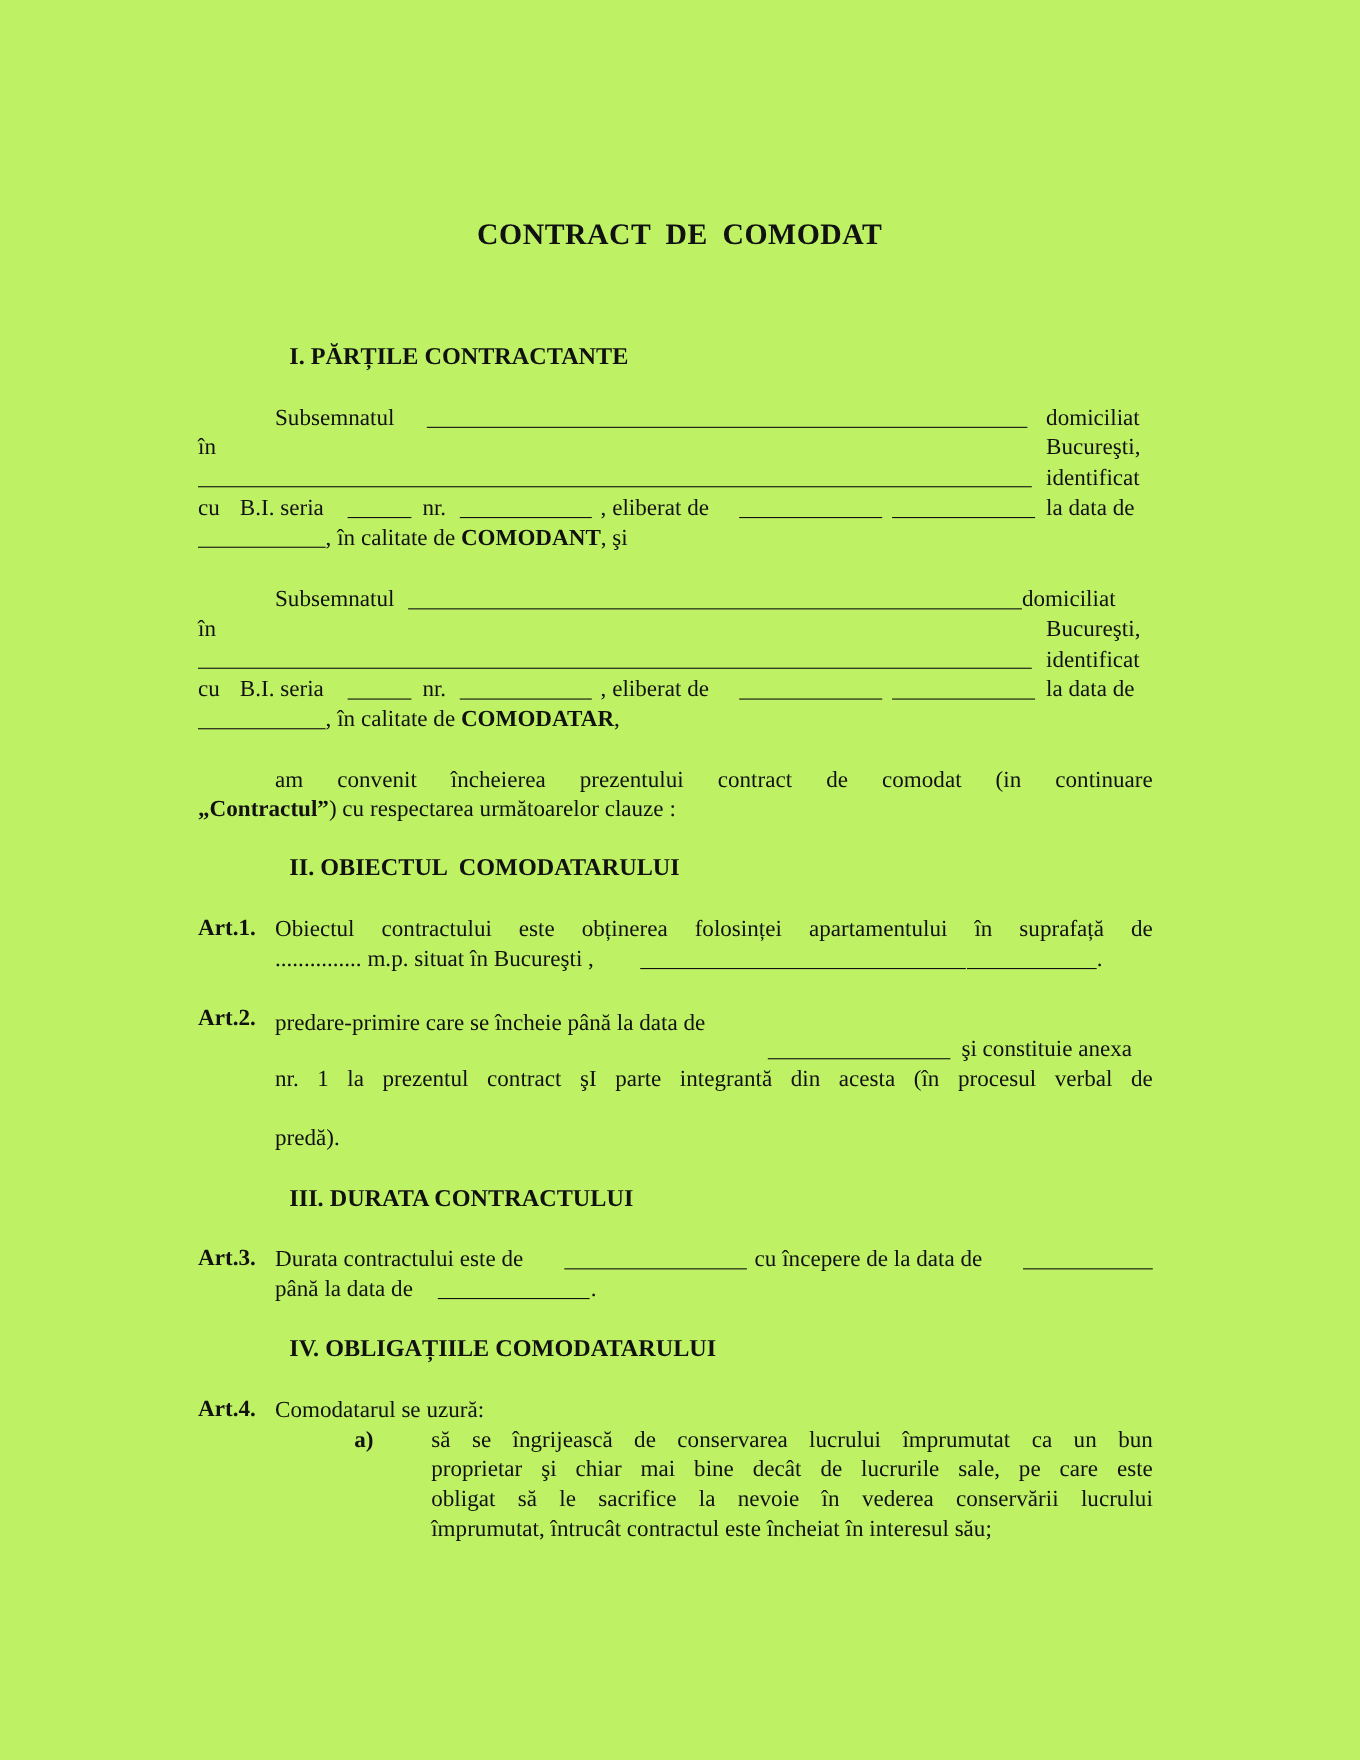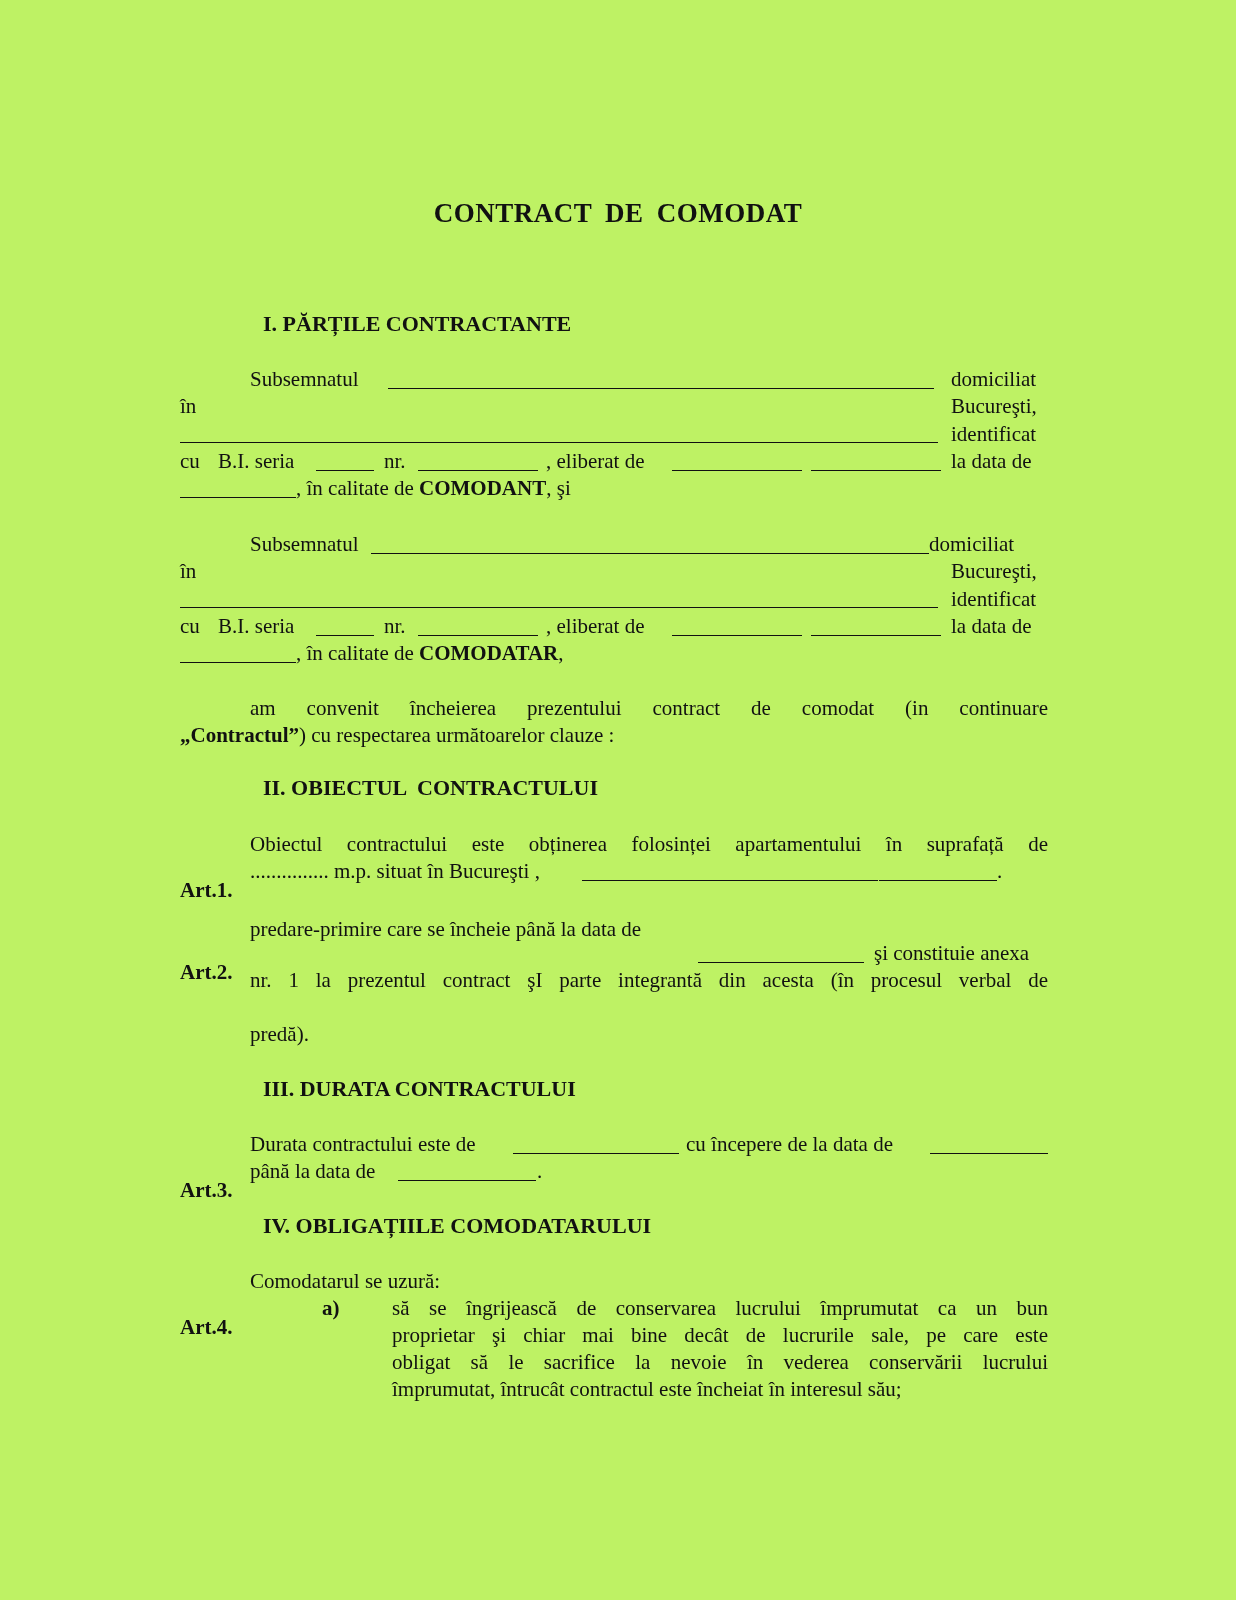--- a/index.html
+++ b/index.html
@@ -7,21 +7,21 @@
          font-family: "Liberation Serif", "DejaVu Serif", serif; color: #111111; }
   .page { position: absolute; left: 0; top: 0; width: 1236px; height: 1600px; background: #bef264; }
   .t { position: absolute; font-size: 21px; line-height: 27px; white-space: pre; }
   .b { font-weight: bold; }
   .title { position: absolute; left: 0; width: 1236px; top: 198px; text-align: center;
            font-size: 27px; font-weight: bold; letter-spacing: 0.5px; word-spacing: 6px; }
   .h { position: absolute; left: 251px; font-size: 22px; font-weight: bold; white-space: pre; margin-left: 12px; }
   .just { position: absolute; font-size: 21px; line-height: 27px; text-align: justify;
           text-align-last: justify; white-space: normal; }
   .blank { display: inline-block; border-bottom: 1.5px solid #111; height: 20px; vertical-align: baseline; }
-  .art { position: absolute; left: 180px; font-size: 21px; font-weight: bold; margin-top: 47px; }
+  .art { position: absolute; left: 180px; font-size: 21px; font-weight: bold; }
 </style>
 </head>
 <body>
 
 <div class="page">
 
   <div class="title">CONTRACT  DE  COMODAT</div>
 
   <div class="h" style="top:311px">I. PĂRȚILE CONTRACTANTE</div>
 
@@ -71,21 +71,21 @@
     <span class="blank" style="position:absolute;left:811px;top:615px;width:130px"></span>
     <span class="t" style="left:951px;top:613px">la data de</span>
 
     <span class="blank" style="position:absolute;left:180px;top:642px;width:116px"></span>
     <span class="t" style="left:296px;top:640px"><span>, în calitate de </span><span class="b">COMODATAR</span><span>,</span></span>
   </div>
 
   <div class="just" style="left:250px;top:695px;width:798px">am convenit încheierea prezentului contract de comodat (in continuare</div>
   <span class="t" style="left:180px;top:722px"><span class="b">„Contractul”</span><span>) cu respectarea următoarelor clauze :</span></span>
 
-  <div class="h" style="top:775px">II. OBIECTUL  CONTRACTULUI</div>
+  <div class="h" style="top:775px">II. OBIECTUL  COMODATARULUI</div>
 
   <span class="art" style="top:831px">Art.1.</span>
   <div class="just" style="left:250px;top:831px;width:798px">Obiectul contractului este obținerea folosinței apartamentului în suprafață de</div>
   <span class="t" style="left:250px;top:858px"><span>...............</span><span> m.p. situat în Bucureşti ,</span></span>
   <span class="blank" style="position:absolute;left:582px;top:860px;width:296px"></span>
   <span class="blank" style="position:absolute;left:879px;top:860px;width:118px"></span>
   <span class="t" style="left:997px;top:858px">.</span>
 
   <span class="art" style="top:913px">Art.2.</span>
   <span class="t" style="left:250px;top:916px">predare-primire care se încheie până la data de</span>

